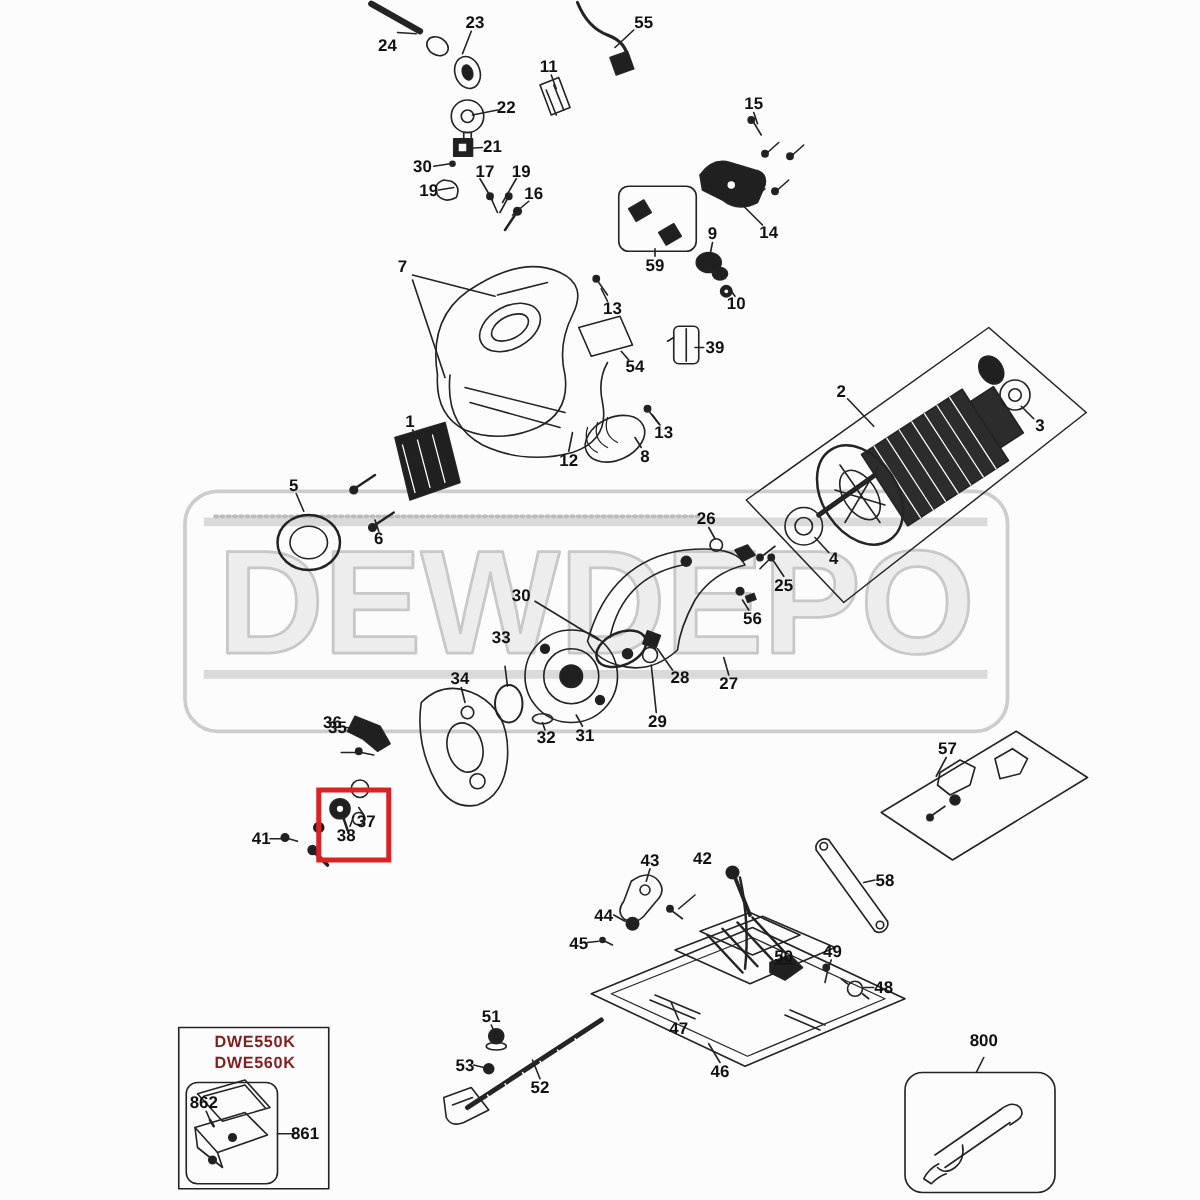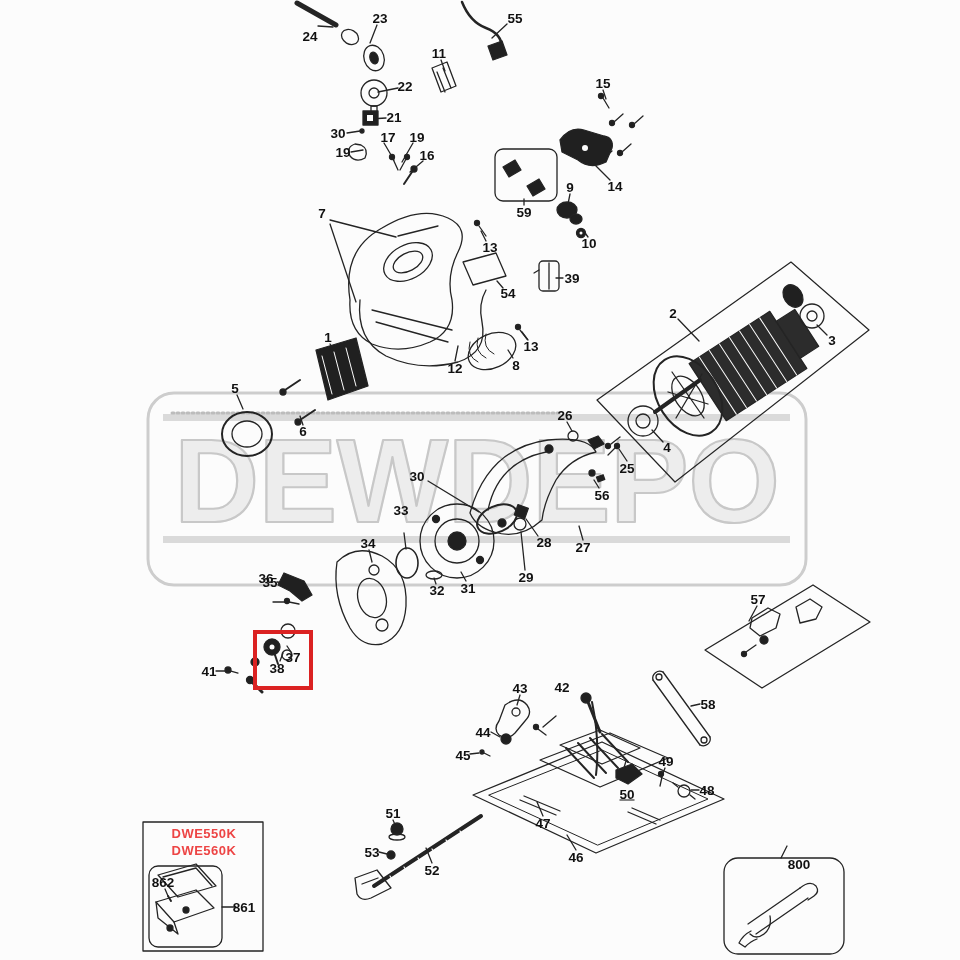--- a/index.html
+++ b/index.html
@@ -4,21 +4,21 @@
 <style>
   html,body{margin:0;padding:0;background:#ffffff;}
   #stage{position:relative;width:960px;height:960px;background:#ffffff;overflow:hidden;
          font-family:"Liberation Sans",sans-serif;filter:blur(0.4px) contrast(0.98);}
   #art{position:absolute;left:0;top:0;}
   #callout-layer{position:absolute;left:0;top:0;width:960px;height:960px;}
   .callout{position:absolute;transform:translate(-50%,-50%);
            font:bold 13.5px "Liberation Sans",sans-serif;color:#0f0f0f;white-space:nowrap;}
   #highlight-box{position:absolute;border:4px solid #dd2020;background:transparent;}
   .model-label{position:absolute;transform:translate(-50%,-50%);
-               font:bold 13px "Liberation Sans",sans-serif;color:#ef4444;letter-spacing:0.5px;}
+               font:bold 13px "Liberation Sans",sans-serif;color:#7f1d1d;letter-spacing:0.5px;}
 </style>
 </head>
 <body>
 
 <div id="stage">
 
   <svg id="art" width="960" height="960" viewBox="0 0 960 960" stroke="#222" stroke-width="1.3" fill="none" stroke-linecap="round" stroke-linejoin="round">
 
     <g stroke="#cfcfcf">
       <rect x="148" y="393" width="658" height="192" rx="26" stroke-width="3"></rect>
@@ -314,27 +314,27 @@
       <div class="callout" style="left: 572px; top: 278px;">39</div>
       <div class="callout" style="left: 209px; top: 671px;">41</div>
       <div class="callout" style="left: 562px; top: 687px;">42</div>
       <div class="callout" style="left: 520px; top: 688px;">43</div>
       <div class="callout" style="left: 483px; top: 732px;">44</div>
       <div class="callout" style="left: 463px; top: 755px;">45</div>
       <div class="callout" style="left: 576px; top: 857px;">46</div>
       <div class="callout" style="left: 543px; top: 823px;">47</div>
       <div class="callout" style="left: 707px; top: 790px;">48</div>
       <div class="callout" style="left: 666px; top: 761px;">49</div>
-      <div class="callout" style="left: 627px; top: 794px; text-decoration: underline;">50</div>
+      <div class="callout" style="left: 627px; top: 765px; text-decoration: underline;">50</div>
       <div class="callout" style="left: 393px; top: 813px; text-align: right;">51</div>
       <div class="callout" style="left: 432px; top: 870px;">52</div>
       <div class="callout" style="left: 372px; top: 852px;">53</div>
       <div class="callout" style="left: 508px; top: 293px;">54</div>
       <div class="callout" style="left: 515px; top: 18px;">55</div>
       <div class="callout" style="left: 602px; top: 495px;">56</div>
       <div class="callout" style="left: 758px; top: 599px;">57</div>
       <div class="callout" style="left: 708px; top: 704px;">58</div>
       <div class="callout" style="left: 524px; top: 212px;">59</div>
-      <div class="callout" style="left: 787px; top: 864px; margin-left: 12px;">800</div>
+      <div class="callout" style="left: 787px; top: 832px;">800</div>
       <div class="callout" style="left: 244px; top: 907px;">861</div>
       <div class="callout" style="left: 163px; top: 882px;">862</div>
     </div>
 </div>
 
 </body></html>

